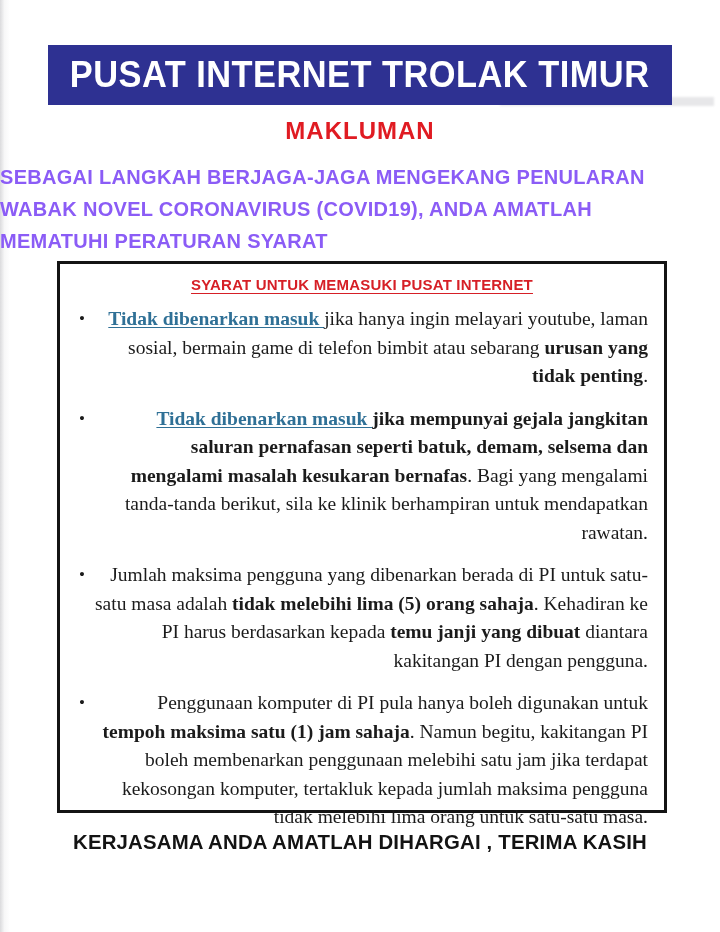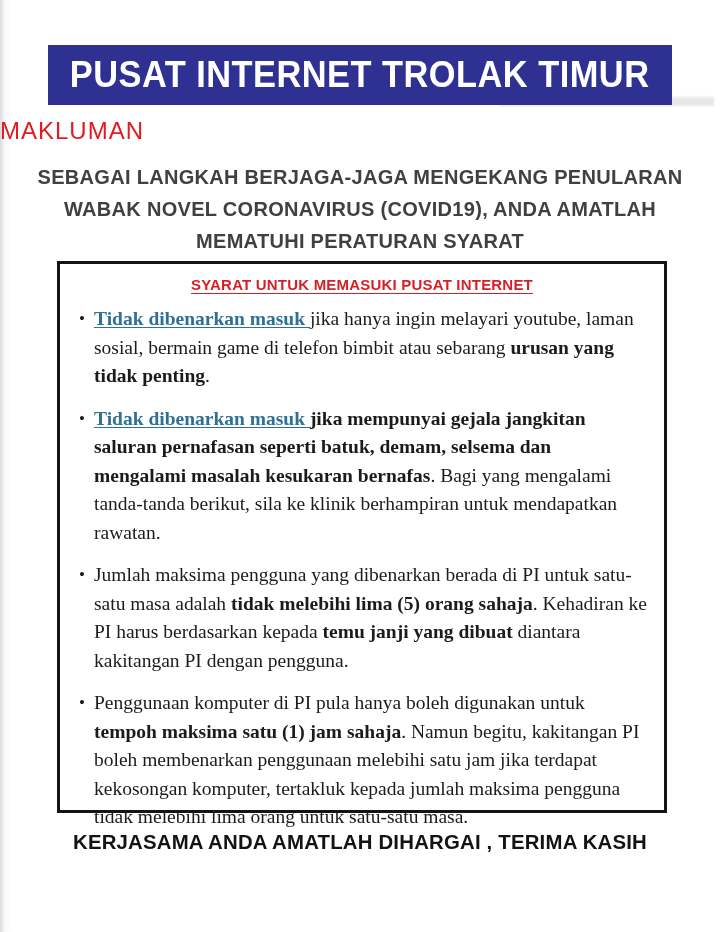--- a/index.html
+++ b/index.html
@@ -33,35 +33,35 @@
     color: #ffffff;
     font-family: "Liberation Sans", sans-serif;
     font-weight: 700;
     font-size: 37px;
     letter-spacing: 0.5px;
     white-space: nowrap;
     transform: scaleX(0.93);
   }
   .makluman {
     position: absolute; top: 117px; left: 0; width: 100%;
-    text-align: left;
+    text-align: center;
     color: #e01b22;
     font-family: "Liberation Sans", sans-serif;
-    font-weight: 400;
+    font-weight: 700;
     font-size: 24px;
     letter-spacing: 1px;
   }
   .intro {
     position: absolute; top: 161px; left: 0; width: 100%;
-    text-align: center;
+    text-align: left;
     font-family: "Liberation Sans", sans-serif;
     font-weight: 700;
     font-size: 20px;
     line-height: 32px;
-    color: #404040;
+    color: #8b5cf6;
     letter-spacing: 0.3px;
   }
   .rules-box {
     position: absolute; left: 57px; top: 261px; width: 610px; height: 552px;
     border: 3px solid #141414;
     box-sizing: border-box;
     background: #ffffff;
   }
   .rules-heading {
     margin-top: 12px;
@@ -88,21 +88,21 @@
   }
   .bullet {
     flex: 0 0 24px;
     width: 24px;
     text-align: center;
     font-size: 17px;
     line-height: 28.5px;
     color: #1b1b1b;
   }
   .bullet::before { content: "\2022"; }
-  .rule-text { flex: 1; }
+  .rule-text { flex: 1; text-align: right; }
   .seg-link {
     color: #2f7096;
     font-weight: 700;
     text-decoration: underline;
     text-underline-offset: 2px;
   }
   .seg-bold { font-weight: 700; }
   .footer {
     position: absolute; top: 830px; left: 0; width: 100%;
     text-align: center;

